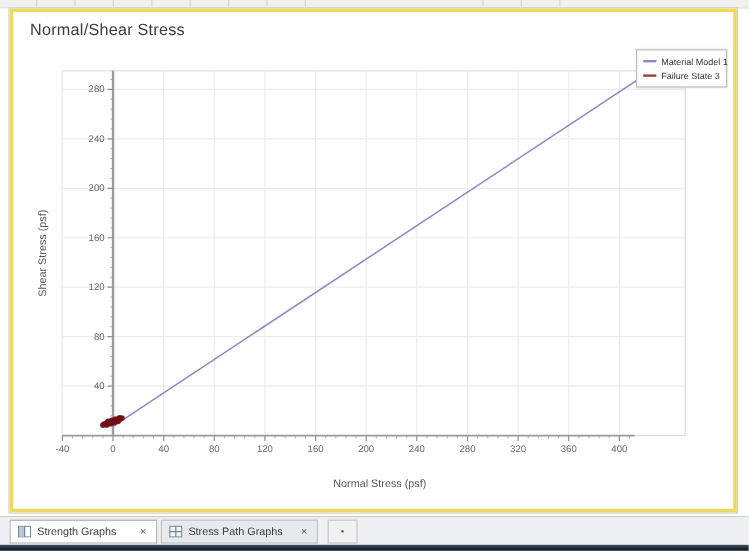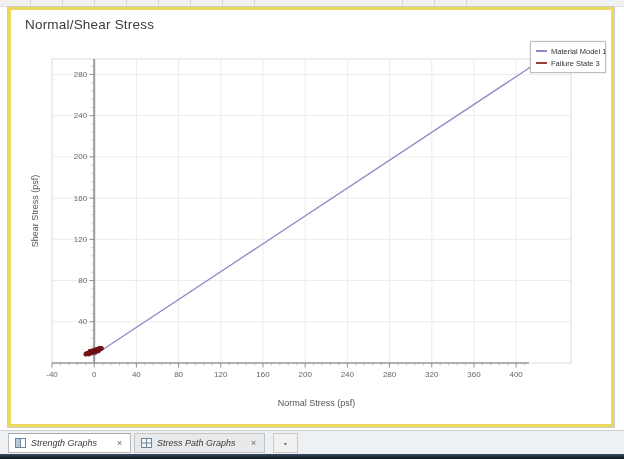--- a/index.html
+++ b/index.html
@@ -23,21 +23,21 @@
 
   
   .legend{position:absolute;left:519px;top:31px;width:76px;background:#ffffff;
           border:1px solid #bdbdbd;box-shadow:0 0 2px rgba(0,0,0,.12);padding:3px 4px 3px 5px;box-sizing:border-box;}
   .legend-row{display:flex;align-items:center;height:12px;}
   .legend-swatch{width:11px;height:2px;margin-right:4px;flex:0 0 auto;}
   .legend-label{font-size:7.5px;color:#333;white-space:nowrap;}
 
   
   .bottom-area{position:absolute;left:0;top:430px;width:624px;height:29px;background:#eef1f4;border-top:1px solid #cfcfcf;}
-  .tabbar{position:absolute;left:0;top:2px;height:20px;width:624px;display:flex;align-items:stretch;font-style:italic;}
+  .tabbar{position:absolute;left:0;top:2px;height:20px;width:624px;display:flex;align-items:stretch;}
   .tab{display:flex;align-items:center;box-sizing:border-box;padding:0 6px;cursor:default;}
   .tab-active{margin-left:8px;width:123px;background:#ffffff;border:1px solid #b9b9b9;border-top-color:#a8a8a8;}
   .tab-inactive{margin-left:3px;width:131px;background:#e7e9eb;border:1px solid #c4c4c4;align-items:center;}
   .tab-label{font-size:9px;color:#3a3a3a;margin-left:5px;white-space:nowrap;}
   .tab-close{margin-left:auto;font-size:9px;color:#666;line-height:9px;padding:1px 2px;}
   .tab-add{margin-left:8px;width:25px;background:#f1f1f1;border:1px solid #c9c9c9;box-sizing:border-box;
            display:flex;align-items:center;justify-content:center;font-size:7px;color:#444;}
   .tab-icon{display:inline-block;line-height:0;}
 
   .bottom-navy{position:absolute;left:0;bottom:0;width:624px;height:6px;

